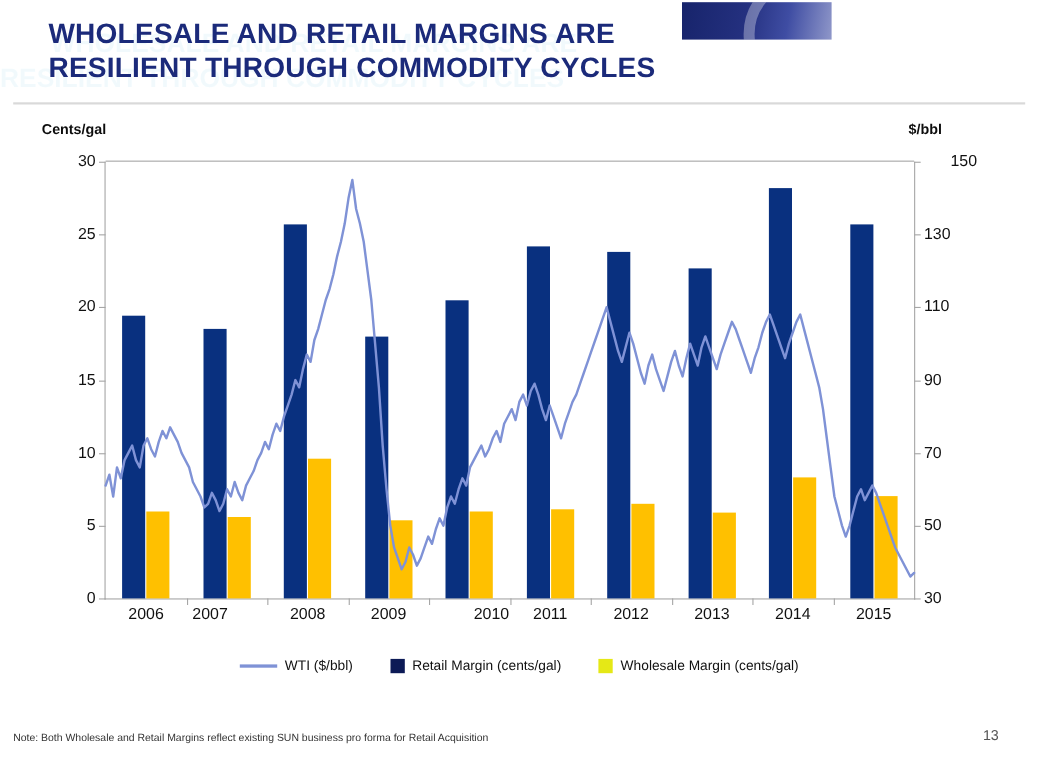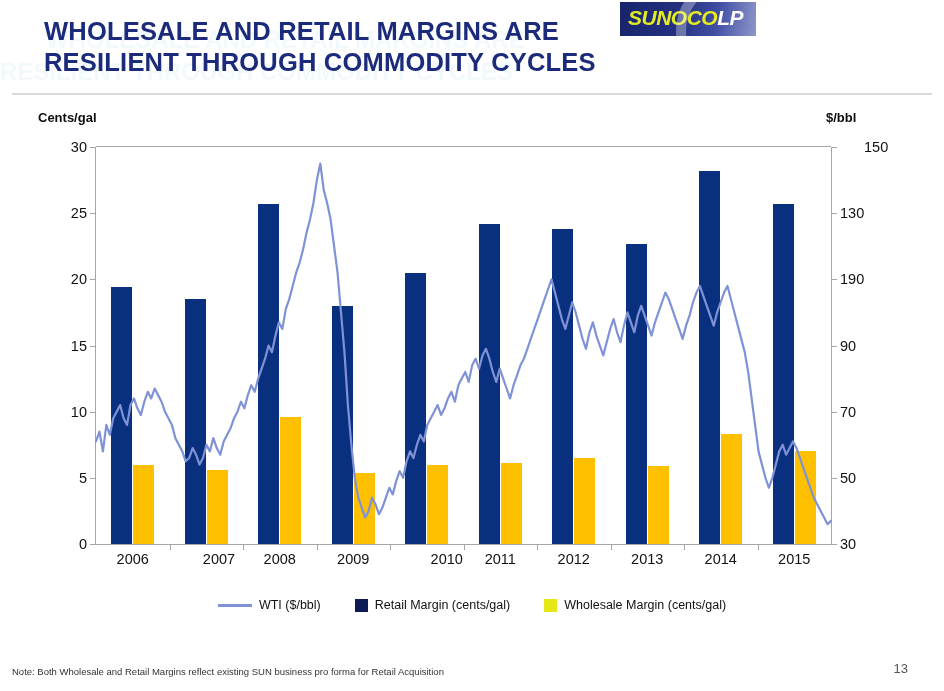--- a/index.html
+++ b/index.html
@@ -213,23 +213,20 @@
 <div id="slide-header">
   <div class="ghost" style="left:46px;top:26px;font-size:24px;">WHOLESALE AND RETAIL MARGINS ARE</div>
   <div class="ghost" style="left:0px;top:58px;font-size:24px;">RESILIENT THROUGH COMMODITY CYCLES</div>
 
   <div id="title-block">
     <div class="title-line">WHOLESALE AND RETAIL MARGINS ARE</div>
     <div class="title-line">RESILIENT THROUGH COMMODITY CYCLES</div>
   </div>
 
   <div id="logo">
-    <div id="logo-text">
-      <span class="logo-sunoco">SUNOCO</span><span class="logo-lp">LP</span>
-    </div>
     <div id="logo-swoosh"></div>
   </div>
 
   <div id="header-rule"></div>
 </div>
 
 <div id="chart-area">
   <div id="axis-label-left">Cents/gal</div>
   <div id="axis-label-right">$/bbl</div>
 
@@ -253,30 +250,30 @@
       </div>
     <div id="y-axis-right">
         <div class="ytick-right" style="top: 397px;">30</div>
         <div class="tickmark-r" style="top: 397px;"></div>
         <div class="ytick-right" style="top: 330.833px;">50</div>
         <div class="tickmark-r" style="top: 330.833px;"></div>
         <div class="ytick-right" style="top: 264.667px;">70</div>
         <div class="tickmark-r" style="top: 264.667px;"></div>
         <div class="ytick-right" style="top: 198.5px;">90</div>
         <div class="tickmark-r" style="top: 198.5px;"></div>
-        <div class="ytick-right" style="top: 132.333px;">190</div>
+        <div class="ytick-right" style="top: 132.333px;">110</div>
         <div class="tickmark-r" style="top: 132.333px;"></div>
         <div class="ytick-right" style="top: 66.1667px;">130</div>
         <div class="tickmark-r" style="top: 66.1667px;"></div>
         <div class="ytick-right" style="top: 0px; margin-left: 33px;">150</div>
         <div class="tickmark-r" style="top: 0px;"></div>
       </div>
     <div id="x-axis">
         <div class="xtick-label" style="left: 36.75px;">2006</div>
-        <div class="xtick-label" style="left: 123px;">2007</div>
+        <div class="xtick-label" style="left: 95px;">2007</div>
         <div class="xtick-sep" style="left: 73.5px;"></div>
         <div class="xtick-label" style="left: 183.75px;">2008</div>
         <div class="xtick-sep" style="left: 147px;"></div>
         <div class="xtick-label" style="left: 257.25px;">2009</div>
         <div class="xtick-sep" style="left: 220.5px;"></div>
         <div class="xtick-label" style="left: 330.75px; margin-left: 20px;">2010</div>
         <div class="xtick-sep" style="left: 294px;"></div>
         <div class="xtick-label" style="left: 404.25px;">2011</div>
         <div class="xtick-sep" style="left: 367.5px;"></div>
         <div class="xtick-label" style="left: 477.75px;">2012</div>

